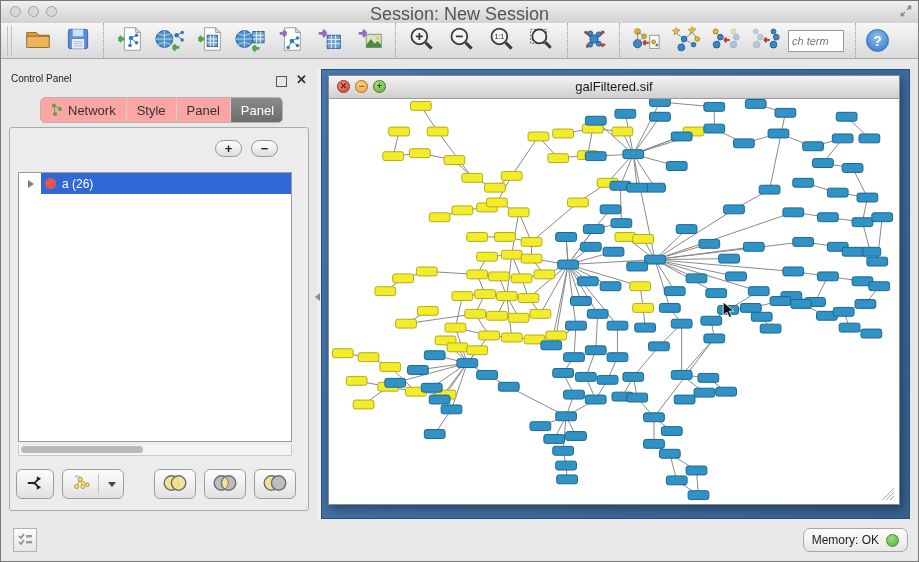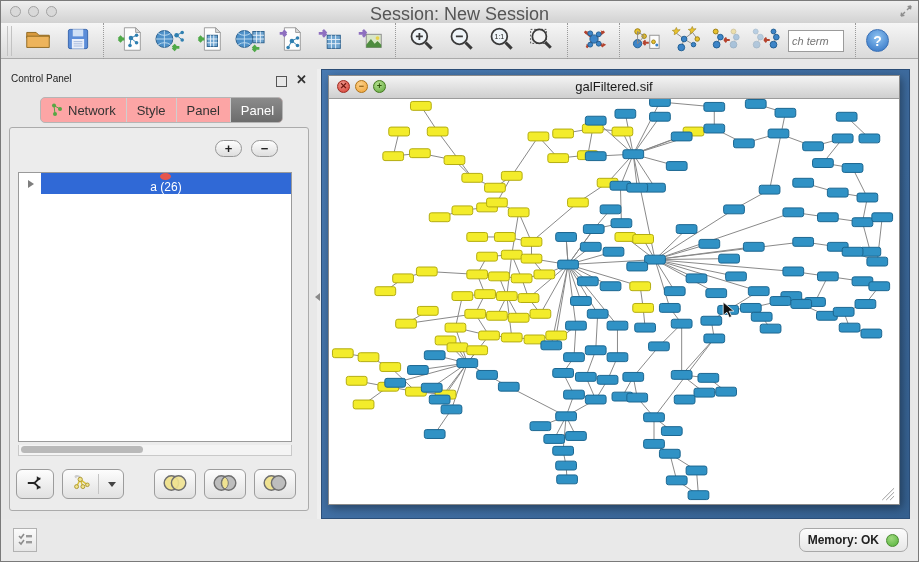--- a/index.html
+++ b/index.html
@@ -83,21 +83,21 @@
   .wl.min{left:26px;background:radial-gradient(circle at 40% 30%,#FBD089,#F0A236);border:1px solid #AF7317;color:#7A4E07;}
   .wl.max{left:44px;background:radial-gradient(circle at 40% 30%,#B5E08F,#5FA73C);border:1px solid #44781F;color:#2C5409;}
   .net-canvas{position:absolute;top:23px;left:0;right:0;bottom:0;background:#fff;overflow:hidden;}
   .net-canvas svg{display:block;width:100%;height:100%;}
   
   .statusbar{position:absolute;left:0;right:0;bottom:0;height:42px;background:#E9E9E9;}
   .tasks-btn{position:absolute;left:12px;bottom:9px;width:24px;height:24px;border:1px solid #B2B2B2;
     background:linear-gradient(#FBFBFB,#E6E6E6);display:flex;align-items:center;justify-content:center;}
   .memory-btn{position:absolute;right:10px;bottom:9px;height:24px;border:1px solid #A8A8A8;border-radius:7px;
     background:linear-gradient(#FCFCFC,#E7E7E7);display:flex;align-items:center;padding:0 8px;
-    font-size:12px;color:#222;font-weight:bold;}
+    font-size:12px;color:#222;}
   .memory-dot{width:13px;height:13px;border-radius:50%;border:1px solid #4A8C31;margin-left:7px;
     background:radial-gradient(circle at 40% 30%,#9FD97E,#54B23A);box-sizing:border-box;}
 </style>
 </head>
 <body>
 
 <div class="app">
 
   <div class="titlebar">
     <span class="tl r"></span>
@@ -344,21 +344,21 @@
         </div>
     </div>
 
     <div class="panel-body">
       <button class="btn-pill btn-add">+</button>
       <button class="btn-pill btn-remove">−</button>
 
       <div class="sets-list">
         <div class="set-row">
           <span class="tri"></span>
-          <span class="sel" style="background:#3069D6;flex-direction:column;">
+          <span class="sel" style="background:#3069D6;">
             <span class="dot" style="background:#E8564B;"></span>
             <span>a (26)</span>
           </span>
         </div>
       </div>
       <div class="hscroll">
           <div class="hthumb"></div>
         </div>
 
       <div class="panel-actions">

